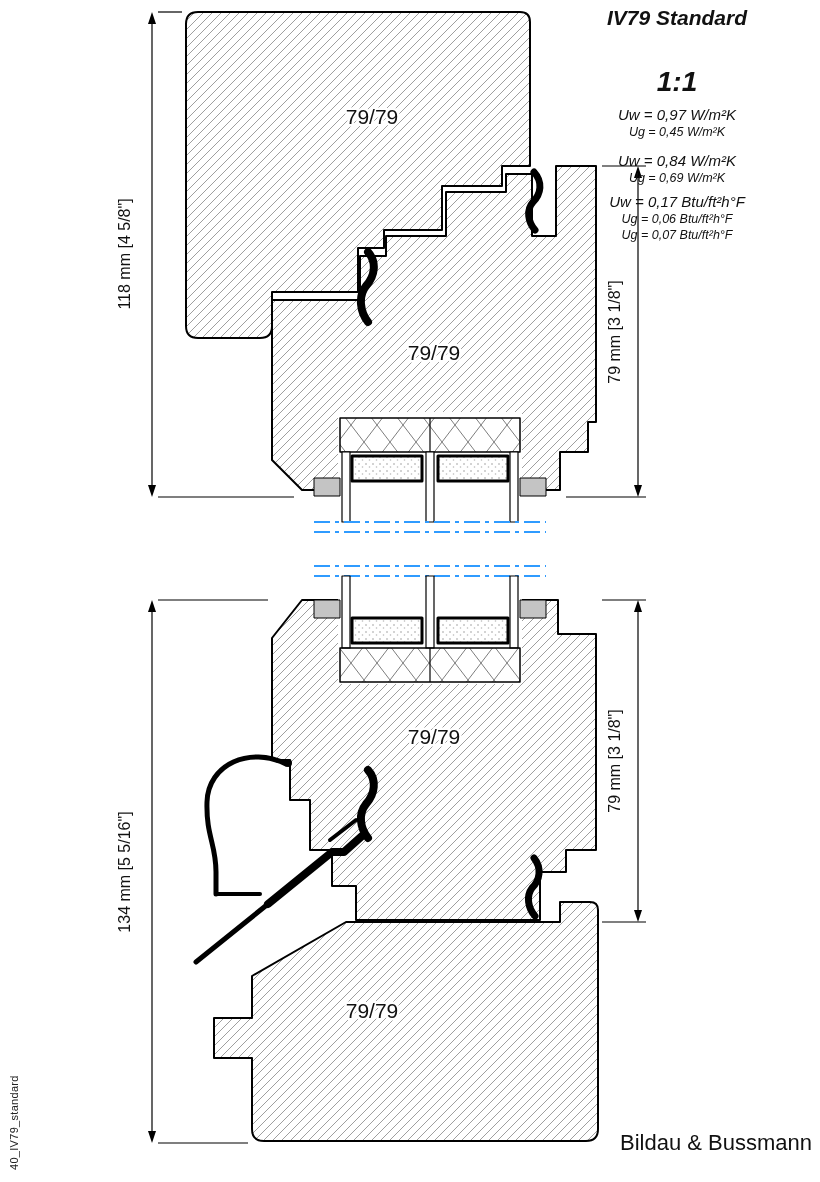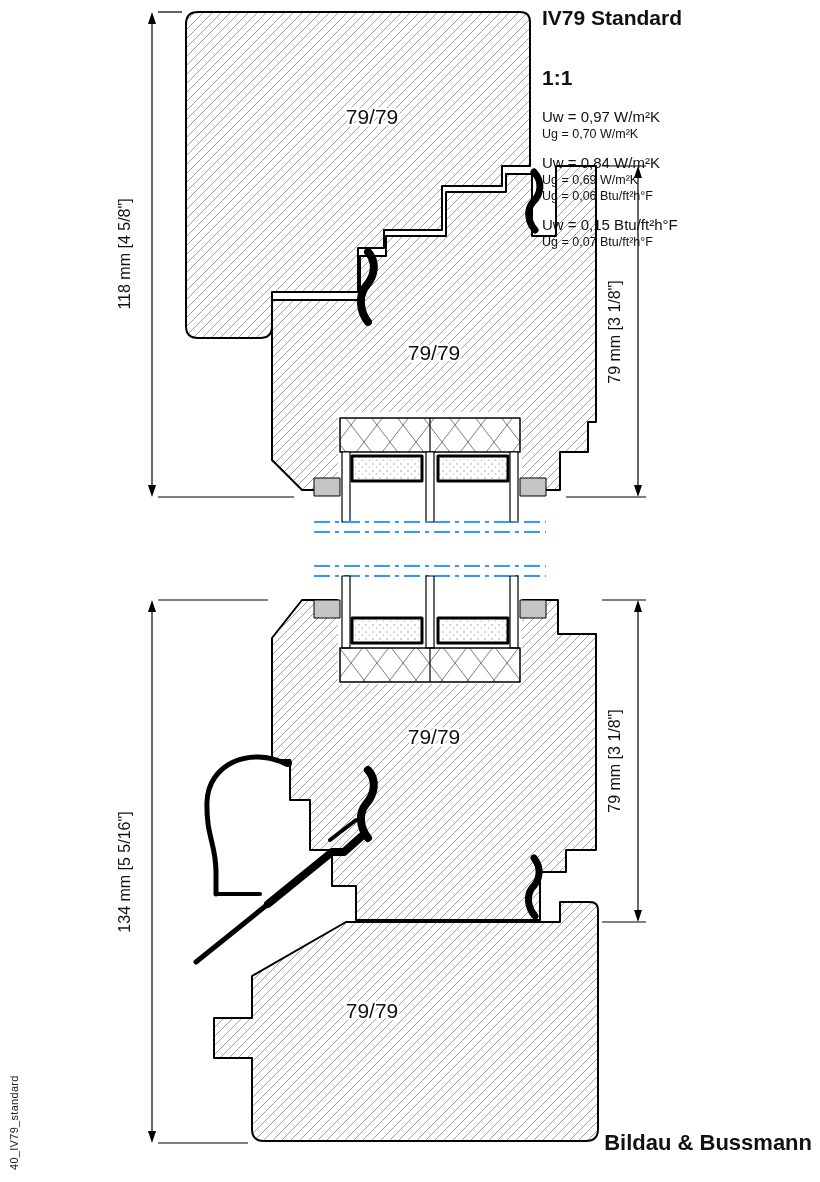--- a/index.html
+++ b/index.html
@@ -1,29 +1,29 @@
 <!DOCTYPE html>
 <html><head>
 <meta charset="utf-8">
 <style>
   html,body{margin:0;padding:0;background:#fff;}
   .page{
     position:relative;width:820px;height:1182px;background:#fff;
     font-family:"Liberation Sans",sans-serif;color:#111;overflow:hidden;
   }
   .drawing-svg{position:absolute;left:0;top:0;}
-  .right-panel{position:absolute;top:0;right:8px;width:270px;text-align:left;}
+  .right-panel{position:absolute;top:0;right:8px;width:270px;text-align:center;font-style:italic;}
   .title{font-size:21px;font-weight:bold;margin-top:6px;}
-  .scale{font-size:21px;font-weight:bold;margin-top:36px;}
+  .scale{font-size:28px;font-weight:bold;margin-top:36px;}
   .vheading{font-size:15px;margin-top:46px;}
   .vheading.us{margin-top:36px;}
-  .uw{font-size:15px;margin-top:18px;}
+  .uw{font-size:15px;margin-top:8px;}
   .uw.gap{margin-top:13px;}
   .ug{font-size:12.5px;margin-top:2px;}
-  .footer{position:absolute;right:8px;bottom:26px;font-size:22px;font-weight:bold;}
+  .footer{position:absolute;right:8px;bottom:26px;font-size:22px;font-weight:normal;}
   .side-label{
     position:absolute;left:8px;top:1170px;
     transform:rotate(-90deg);transform-origin:0 0;
     font-size:11px;color:#222;white-space:nowrap;letter-spacing:.3px;
   }
   svg text{font-family:"Liberation Sans",sans-serif;fill:#111;}
   .profile-label{font-size:21px;paint-order:stroke;stroke:#fff;stroke-width:5px;}
   .dim-label{font-size:16px;paint-order:stroke;stroke:#fff;stroke-width:4px;}
 </style>
 </head>
@@ -165,25 +165,25 @@
       <polygon points="638,922 634,910 642,910" fill="#000"></polygon>
       <text class="dim-label" transform="rotate(-90 620 761)" x="620" y="761" text-anchor="middle">79 mm   [3 1/8"]</text>
     </g>
   </svg>
 
   <div class="right-panel">
     <div class="title">IV79 Standard</div>
     <div class="scale">1:1</div>
 
     <div class="uw">Uw = 0,97 W/m²K</div>
-    <div class="ug">Ug = 0,70 W/m²K</div>
+    <div class="ug">Ug = 0,45 W/m²K</div>
     <div class="uw gap">Uw = 0,84 W/m²K</div>
     <div class="ug">Ug = 0,69 W/m²K</div>
 
+    <div class="uw">Uw = 0,17 Btu/ft²h°F</div>
     <div class="ug">Ug = 0,06 Btu/ft²h°F</div>
-    <div class="uw gap">Uw = 0,15 Btu/ft²h°F</div>
     <div class="ug">Ug = 0,07 Btu/ft²h°F</div>
   </div>
 
   <div class="footer">Bildau &amp; Bussmann</div>
 
   <div class="side-label">40_IV79_standard</div>
 </div>
 
 </body></html>

